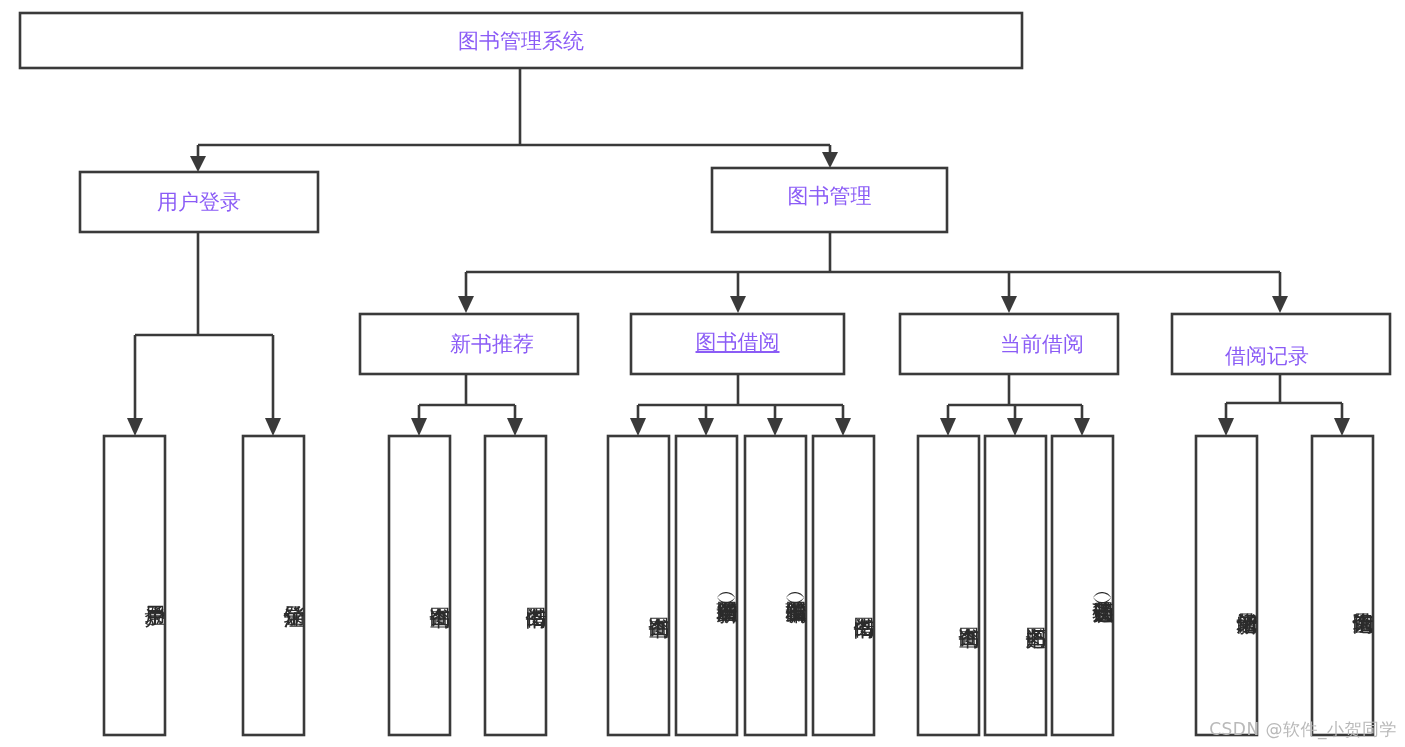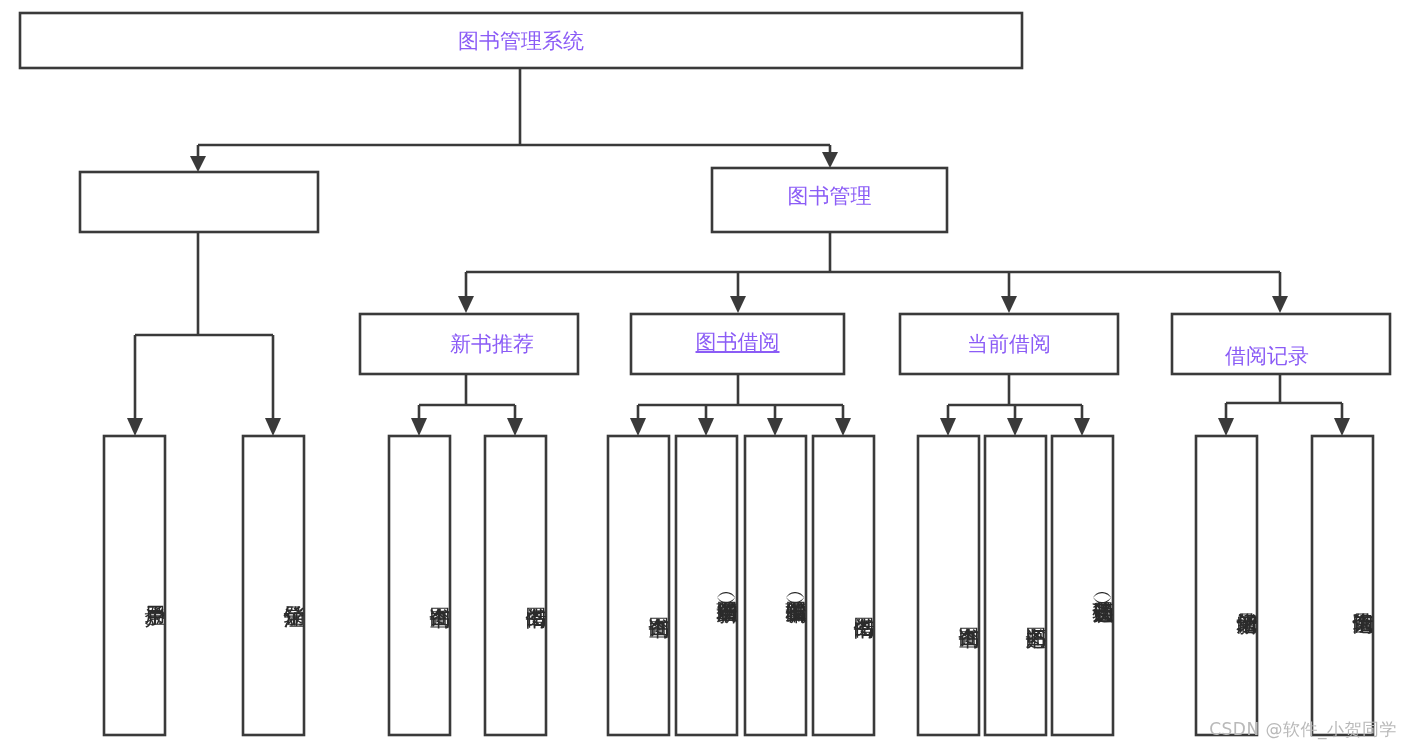--- a/index.html
+++ b/index.html
@@ -142,25 +142,26 @@
     <rect class="node-rect" x="918" y="436" width="61" height="299"></rect>
     <rect class="node-rect" x="985" y="436" width="61" height="299"></rect>
     <rect class="node-rect" x="1052" y="436" width="61" height="299"></rect>
 
     <rect class="node-rect" x="1196" y="436" width="61" height="299"></rect>
     <rect class="node-rect" x="1312" y="436" width="61" height="299"></rect>
   </svg>
 
   <div class="hlabel" style="left:20px;top:13px;width:1002px;height:55px;">图书管理系统</div>
 
+  <div class="hlabel" style="left:80px;top:172px;width:238px;height:60px;">用户登录</div>
   <div class="hlabel" style="left:712px;top:168px;width:235px;height:56px;">图书管理</div>
 
   <div class="hlabel" style="left:360px;top:314px;width:264px;height:60px;">新书推荐</div>
   <div class="hlabel" style="left:631px;top:314px;width:213px;height:55px;text-decoration:underline;">图书借阅</div>
-  <div class="hlabel" style="left:900px;top:314px;width:218px;height:60px;">当前借阅</div>
+  <div class="hlabel" style="left:900px;top:314px;width:218px;height:60px;padding-left:33px;">当前借阅</div>
   <div class="hlabel" style="left:1172px;top:314px;width:190px;height:60px;margin-top:12px;">借阅记录</div>
 
   <div class="vlabel" style="left:104px;top:456px;width:61px;height:265px;">用户登录</div>
   <div class="vlabel" style="left:243px;top:456px;width:61px;height:265px;">注销登录</div>
 
   <div class="vlabel" style="left:389px;top:460px;width:61px;height:261px;">查询图书</div>
   <div class="vlabel" style="left:485px;top:460px;width:61px;height:261px;">借阅图书</div>
 
   <div class="vlabel" style="left:608px;top:480px;width:61px;height:241px;">查询图书</div>
   <div class="vlabel" style="left:676px;top:440px;width:61px;height:290px;">新增图书（管理员）</div>

